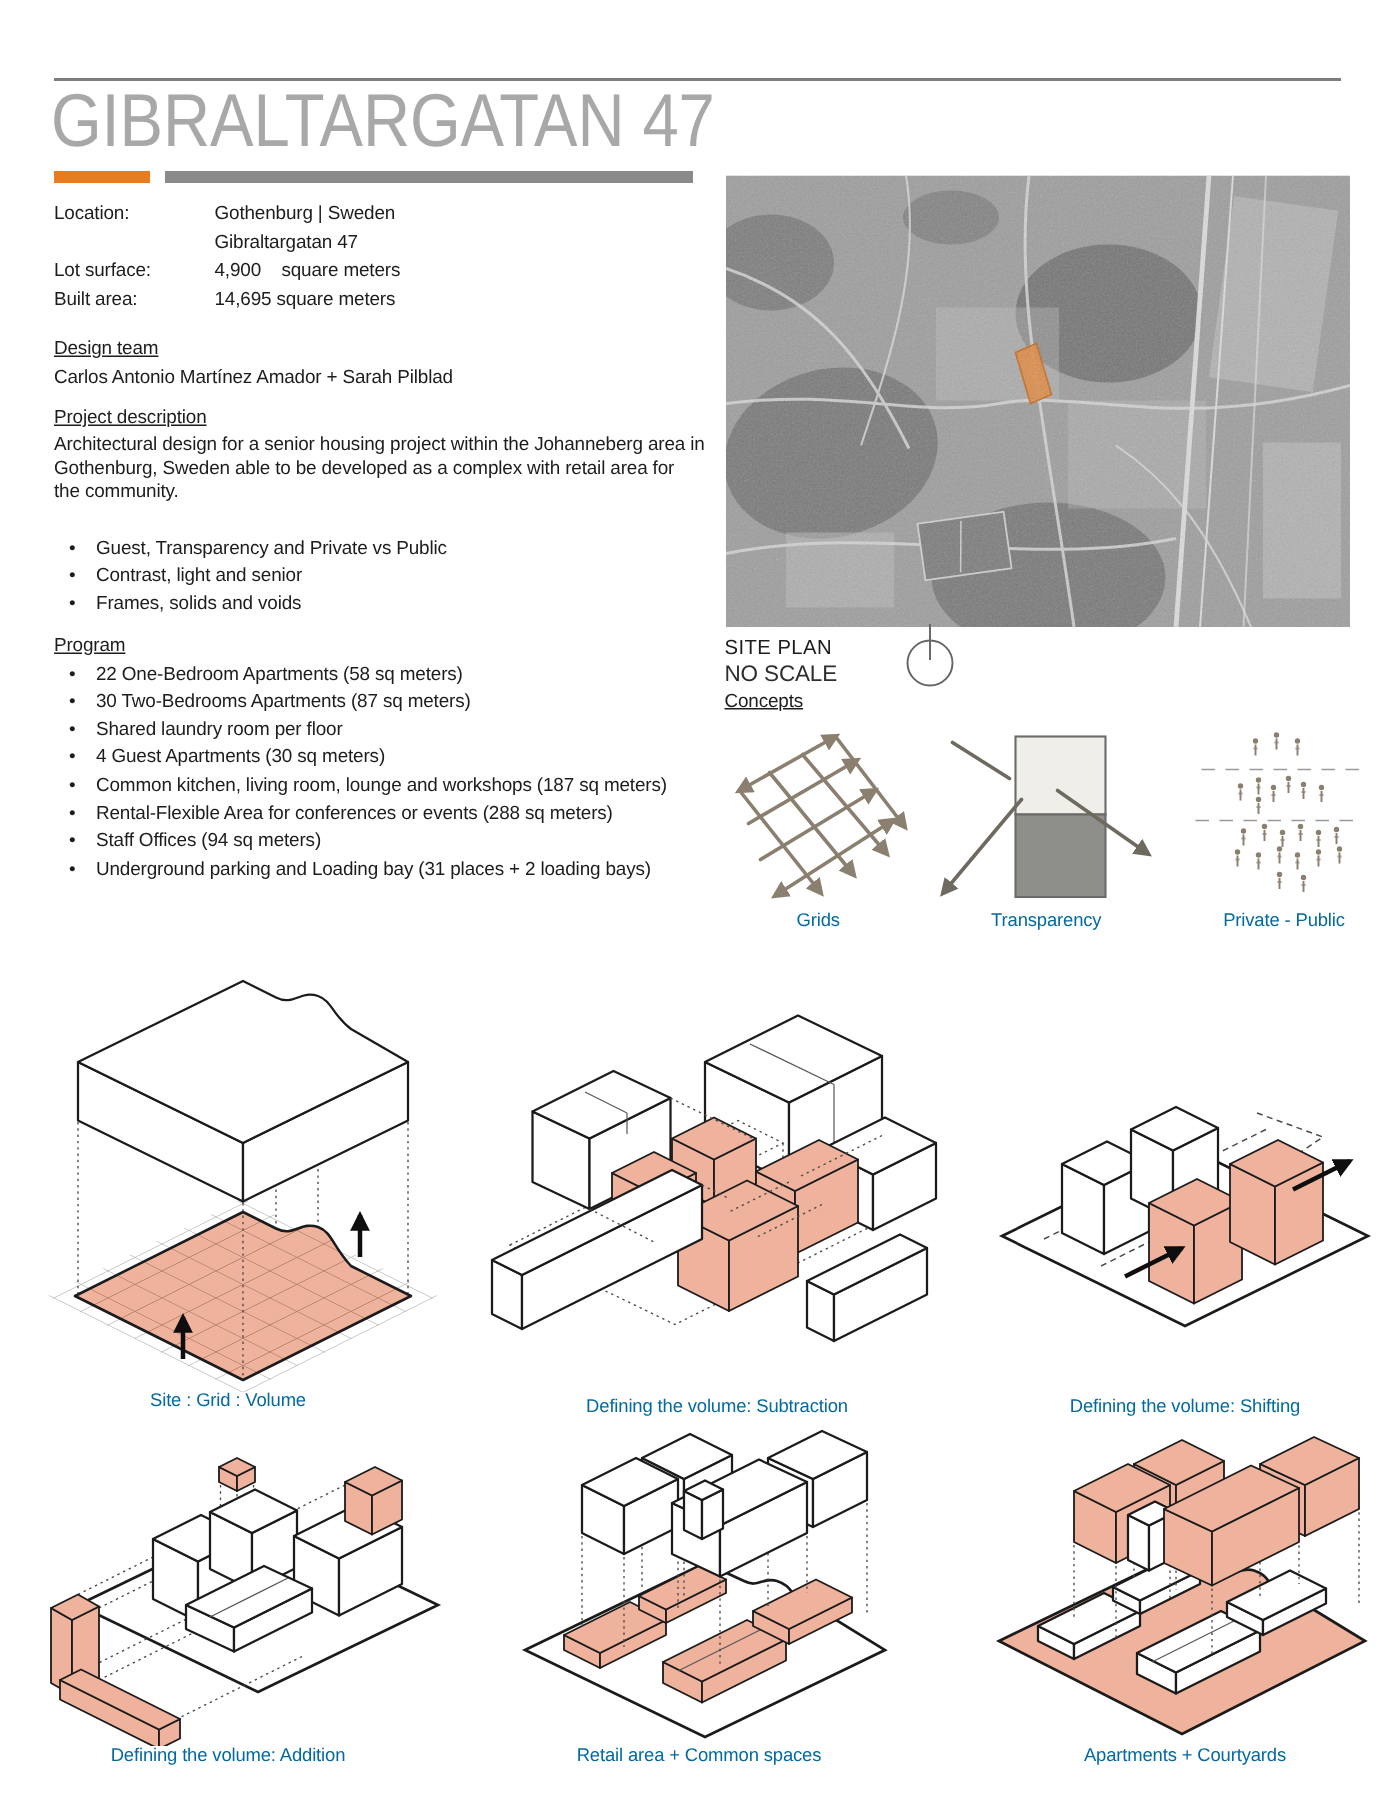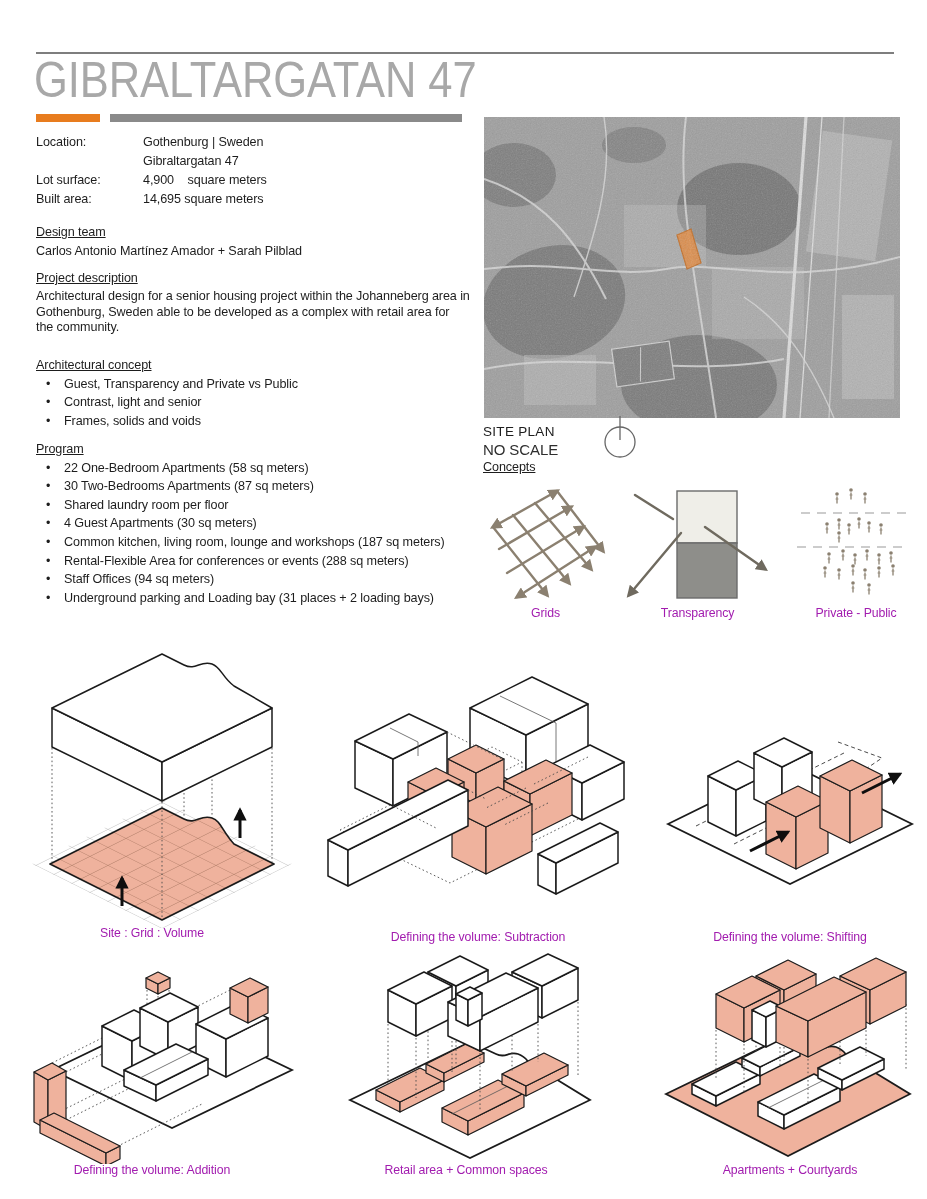--- a/index.html
+++ b/index.html
@@ -17,21 +17,21 @@
   .val{white-space:pre-wrap}
   .sec-head{font-weight:400;text-decoration:underline}
   .desc{line-height:15.6px;margin-top:1px}
   ul{list-style:none;margin:0;padding:0}
   li{position:relative;padding-left:28px;line-height:18.6px}
   li::before{content:"\2022";position:absolute;left:10px}
   .map{left:484px;top:117px;width:416px;height:301px}
   .siteplan-title{left:483px;top:424px;font-size:13.5px;font-weight:normal;letter-spacing:.3px}
   .siteplan-sub{left:483px;top:441px;font-size:15px;color:#2e2e2e}
   .concepts-head{left:483px;top:460px;font-size:12.6px;text-decoration:underline}
-  .sketch-label,.caption{position:absolute;font-size:12.3px;color:#a21caf;text-align:center}
+  .sketch-label,.caption{position:absolute;font-size:12.3px;color:#0369a1;text-align:center}
   
   svg .wt{fill:#fff;stroke:#1b1b1b;stroke-width:1.5;stroke-linejoin:round}
   svg .sal{fill:#efb29d;stroke:#1b1b1b;stroke-width:1.2;stroke-linejoin:round}
   svg .dot{fill:none;stroke:#4a4a4a;stroke-width:.9;stroke-dasharray:1.6 2.6}
   svg .dash{fill:none;stroke:#4a4a4a;stroke-width:1;stroke-dasharray:4 3}
   svg .thin{fill:none;stroke:#555;stroke-width:.8}
   svg .arr{stroke:#0e0e0e;stroke-width:3;fill:none}
   svg .sk{stroke:#8b8070;stroke-width:2.4;fill:none;stroke-linecap:round}
   svg .outline{fill:none;stroke:#1b1b1b;stroke-width:1.7;stroke-linejoin:round}
 </style>
@@ -61,21 +61,20 @@
       <div class="sec-head">Design team</div>
       <div>Carlos Antonio Martínez Amador + Sarah Pilblad</div>
     </div>
 
     <div style="margin-top:8px">
       <div class="sec-head">Project description</div>
       <div class="desc">Architectural design for a senior housing project within the Johanneberg area in Gothenburg, Sweden able to be developed as a complex with retail area for the community.</div>
     </div>
 
     <div style="margin-top:20px">
-      <div class="sec-head">Architectural concept</div>
       <ul>
         <li>Guest, Transparency and Private vs Public</li>
         <li>Contrast, light and senior</li>
         <li>Frames, solids and voids</li>
       </ul>
     </div>
 
     <div style="margin-top:9px">
       <div class="sec-head">Program</div>
       <ul>

